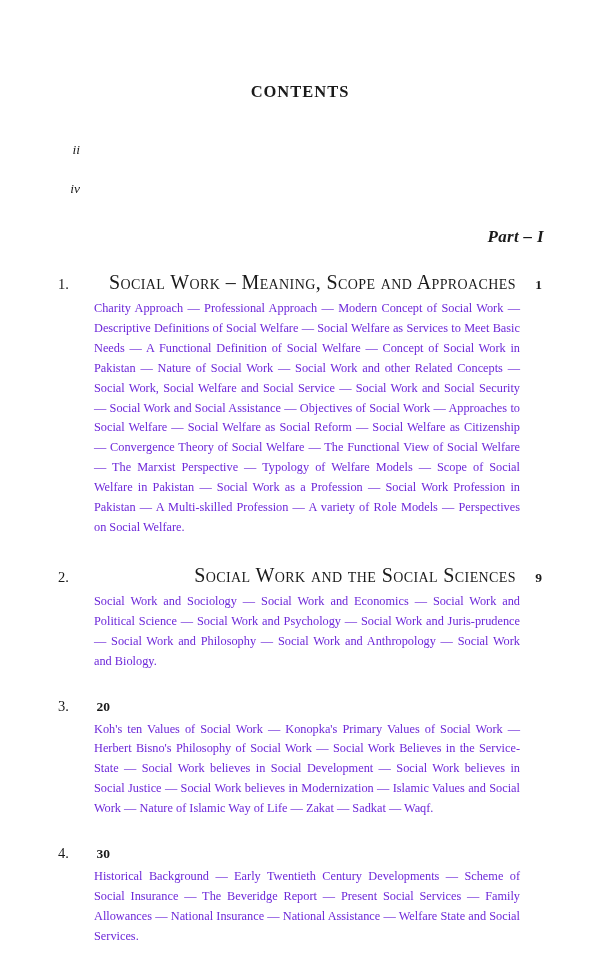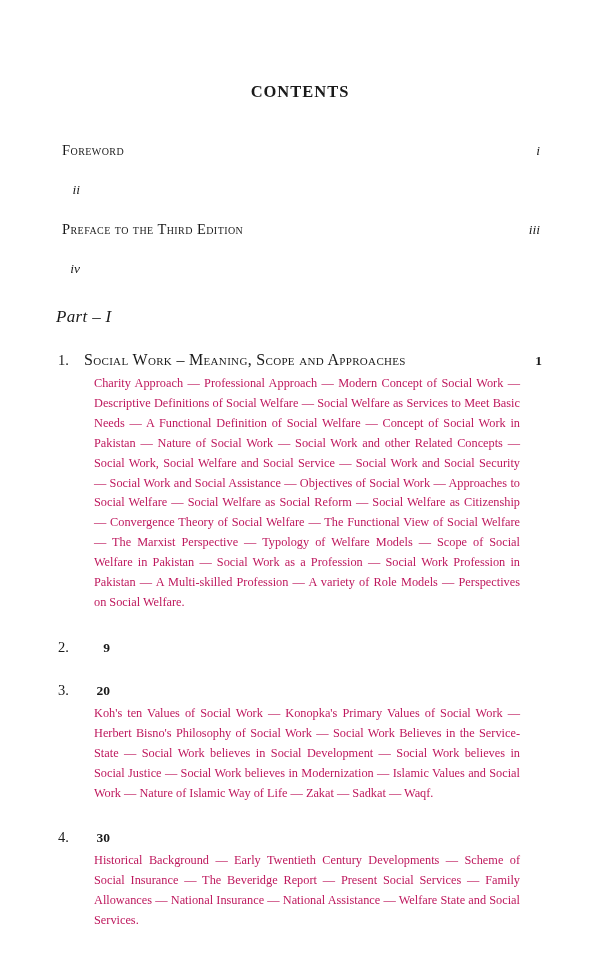--- a/index.html
+++ b/index.html
@@ -46,23 +46,23 @@
     letter-spacing: 0.03em;
   }
   .front-page {
     font-style: italic;
     font-size: 13.5px;
     padding-right: 4px;
     min-width: 18px;
     text-align: right;
   }
   .part-heading {
-    text-align: left;
+    text-align: right;
     font-style: italic;
-    font-weight: normal;
+    font-weight: bold;
     font-size: 17px;
     margin: 30px 0 24px 0;
     letter-spacing: 0.02em;
   }
   
   .chapter {
     margin-bottom: 20px;
   }
   .chapter-head {
     display: flex;
@@ -73,58 +73,51 @@
     width: 28px;
     flex: 0 0 28px;
     font-variant: small-caps;
     font-size: 14.5px;
     padding-left: 2px;
     box-sizing: border-box;
   }
   .chapter-title {
     flex: 1 1 auto;
     font-variant: small-caps;
-    font-size: 16px;
+    font-size: 20px;
     letter-spacing: 0.02em;
+    text-align: right;
   }
   .chapter-page {
     flex: 0 0 26px;
     text-align: right;
     font-weight: bold;
     font-size: 13.5px;
     padding-right: 2px;
   }
   .chapter-body {
     margin-left: 38px;
     margin-right: 24px;
     font-size: 12.3px;
     line-height: 1.62;
     text-align: justify;
-    color: #be185d;
+    color: #6d28d9;
   }
   .spacer-sm { height: 6px; }
 </style>
 </head>
 <body>
 
 <div class="page">
 
   <h1 class="contents-title">CONTENTS</h1>
 
   <div class="front-list">
     <div class="front-row">
-      <span class="front-label">Foreword</span>
-      <span class="front-page">i</span>
-    </div>
-    <div class="front-row">
       <span class="front-page">ii</span>
-    </div>
-    <div class="front-row">
-      <span class="front-label">Preface to the Third Edition</span>
-      <span class="front-page">iii</span>
     </div>
     <div class="front-row">
       <span class="front-page">iv</span>
     </div>
   </div>
 
   <div class="part-heading">Part – I</div>
 
   <div class="chapter">
     <div class="chapter-head">
@@ -133,22 +126,24 @@
       <span class="chapter-page">1</span>
     </div>
     <div class="chapter-body">Charity Approach — Professional Approach — Modern Concept of Social Work — Descriptive Definitions of Social Welfare — Social Welfare as Services to Meet Basic Needs  — A Functional Definition of Social Welfare — Concept of Social Work in Pakistan — Nature of Social Work — Social Work and other Related Concepts — Social Work, Social Welfare and Social Service — Social Work and Social Security — Social Work and Social Assistance — Objectives of Social Work  —  Approaches to Social Welfare  — Social Welfare as Social Reform  — Social Welfare as Citizenship  — Convergence Theory of Social Welfare — The Functional View of Social Welfare — The Marxist Perspective — Typology of Welfare Models — Scope of Social Welfare in Pakistan — Social Work as a Profession — Social Work Profession in Pakistan — A Multi-skilled Profession — A variety of Role Models — Perspectives on Social Welfare.</div>
   </div>
 
   <div class="spacer-sm"></div>
 
   <div class="chapter">
     <div class="chapter-head">
       <span class="chapter-num">2.</span>
+      <span class="chapter-title">Social Work and the Social Sciences</span>
       <span class="chapter-page">9</span>
     </div>
+    <div class="chapter-body">Social Work and Sociology — Social Work and Economics — Social Work and Political Science — Social Work and Psychology — Social Work and Juris-prudence — Social Work and Philosophy — Social Work and Anthropology — Social Work and Biology.</div>
   </div>
 
   <div class="spacer-sm"></div>
 
   <div class="chapter">
     <div class="chapter-head">
       <span class="chapter-num">3.</span>
       <span class="chapter-page">20</span>
     </div>
     <div class="chapter-body">Koh's ten Values of Social Work — Konopka's Primary Values of Social Work — Herbert Bisno's Philosophy of Social Work — Social Work Believes in the Service-State — Social Work believes in Social Development — Social Work believes in Social Justice — Social Work believes in Modernization — Islamic Values and Social Work — Nature of Islamic Way of Life — Zakat — Sadkat — Waqf.</div>

